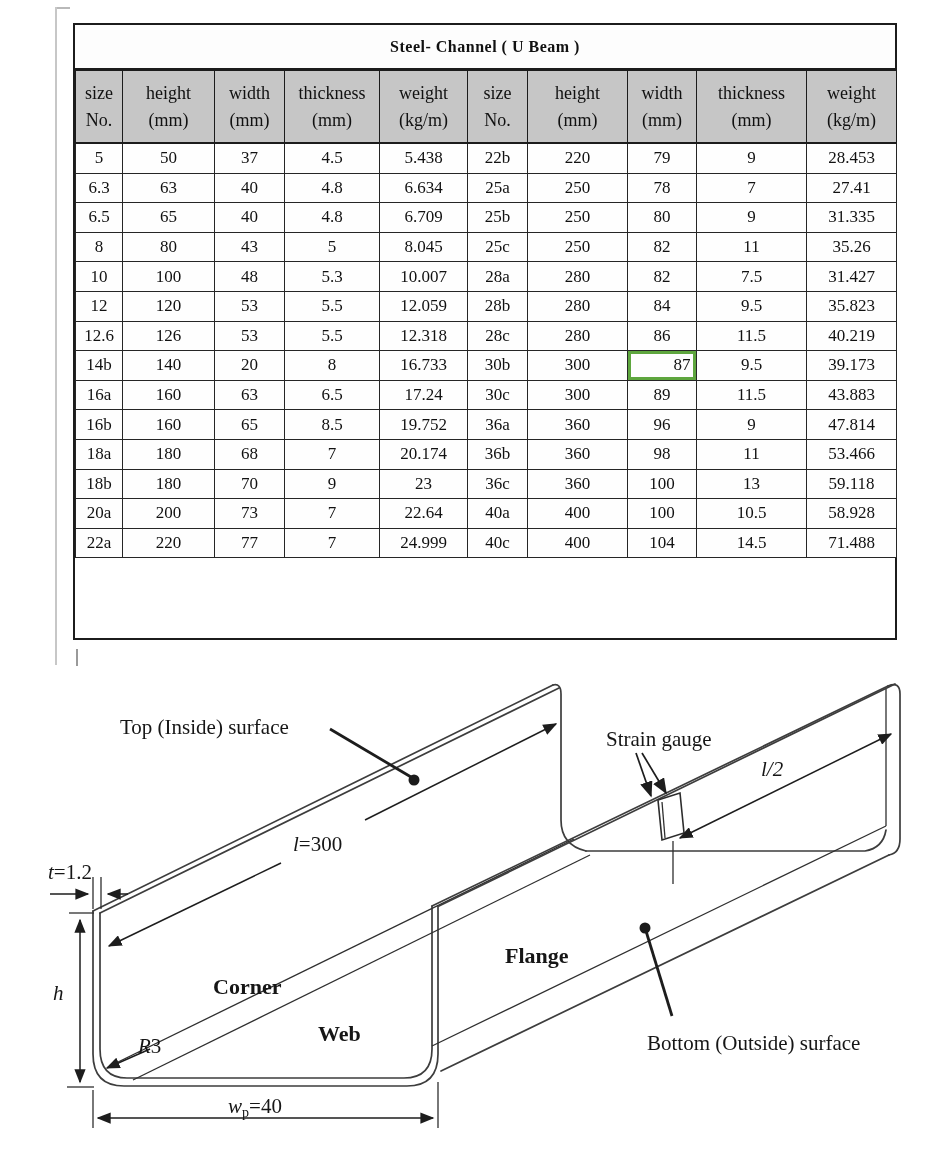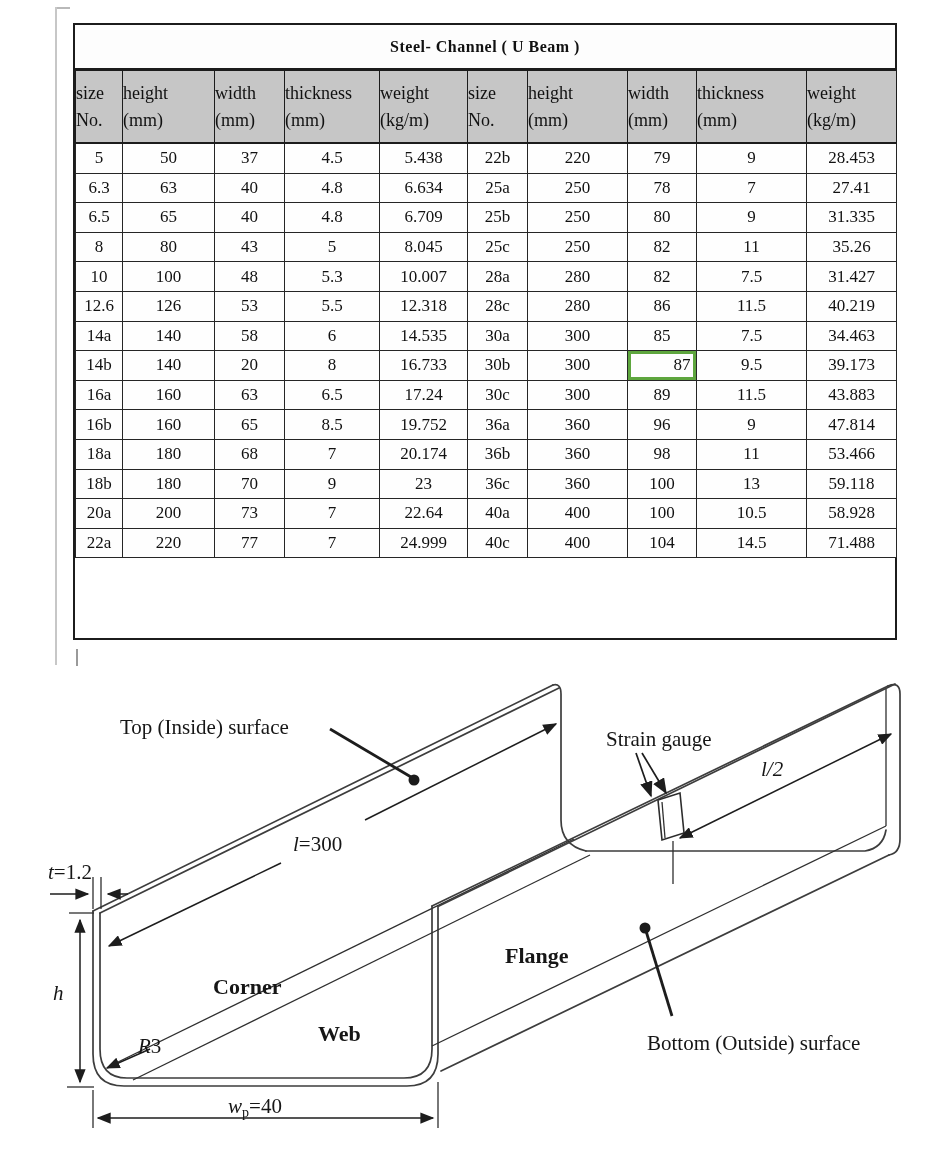--- a/index.html
+++ b/index.html
@@ -20,21 +20,21 @@
     font-weight:bold;font-size:16px;letter-spacing:.5px;
     border-bottom:2.5px solid #1c1c1c;background:#fdfdfd;
   }
   table.spec{
     width:100%;border-collapse:collapse;table-layout:fixed;
     font-size:17px;
   }
   table.spec th{
     background:#c6c6c6;font-weight:normal;font-size:18px;
     border:1.4px solid #1c1c1c;border-bottom:2px solid #1c1c1c;
-    height:71px;padding:0;text-align:left;vertical-align:middle;line-height:1.45;
+    height:71px;padding:0;text-align:center;vertical-align:middle;line-height:1.45;
   }
   table.spec td{
     border:1.4px solid #262626;height:28.6px;padding:0;
     text-align:center;vertical-align:middle;background:#fefefe;
   }
   
   svg.diagram{position:absolute;left:0;top:0;}
   .beam{stroke:#3d3d3d;stroke-width:1.7;fill:none;stroke-linecap:round;stroke-linejoin:round;}
   .thin{stroke:#2f2f2f;stroke-width:1.3;fill:none;}
   .dim{stroke:#1d1d1d;stroke-width:1.5;fill:none;}
@@ -165,42 +165,42 @@
           <td>48</td>
           <td>5.3</td>
           <td>10.007</td>
           <td>28a</td>
           <td>280</td>
           <td>82</td>
           <td>7.5</td>
           <td>31.427</td>
         </tr>
         <tr>
+          <td>12</td>
+          <td>120</td>
+          <td>53</td>
+          <td>5.5</td>
+          <td>12.059</td>
+          <td>28b</td>
+          <td>280</td>
+          <td>84</td>
+          <td>9.5</td>
+          <td>35.823</td>
+        </tr>
+        <tr>
           <td>12.6</td>
           <td>126</td>
           <td>53</td>
           <td>5.5</td>
           <td>12.318</td>
           <td>28c</td>
           <td>280</td>
           <td>86</td>
           <td>11.5</td>
           <td>40.219</td>
-        </tr>
-        <tr>
-          <td>14a</td>
-          <td>140</td>
-          <td>58</td>
-          <td>6</td>
-          <td>14.535</td>
-          <td>30a</td>
-          <td>300</td>
-          <td>85</td>
-          <td>7.5</td>
-          <td>34.463</td>
         </tr>
         <tr>
           <td>14b</td>
           <td>140</td>
           <td>20</td>
           <td>8</td>
           <td>16.733</td>
           <td>30b</td>
           <td>300</td>
           <td style="box-shadow: rgb(94, 166, 62) 0px 0px 0px 3px inset; padding-left: 40px;">87</td>

